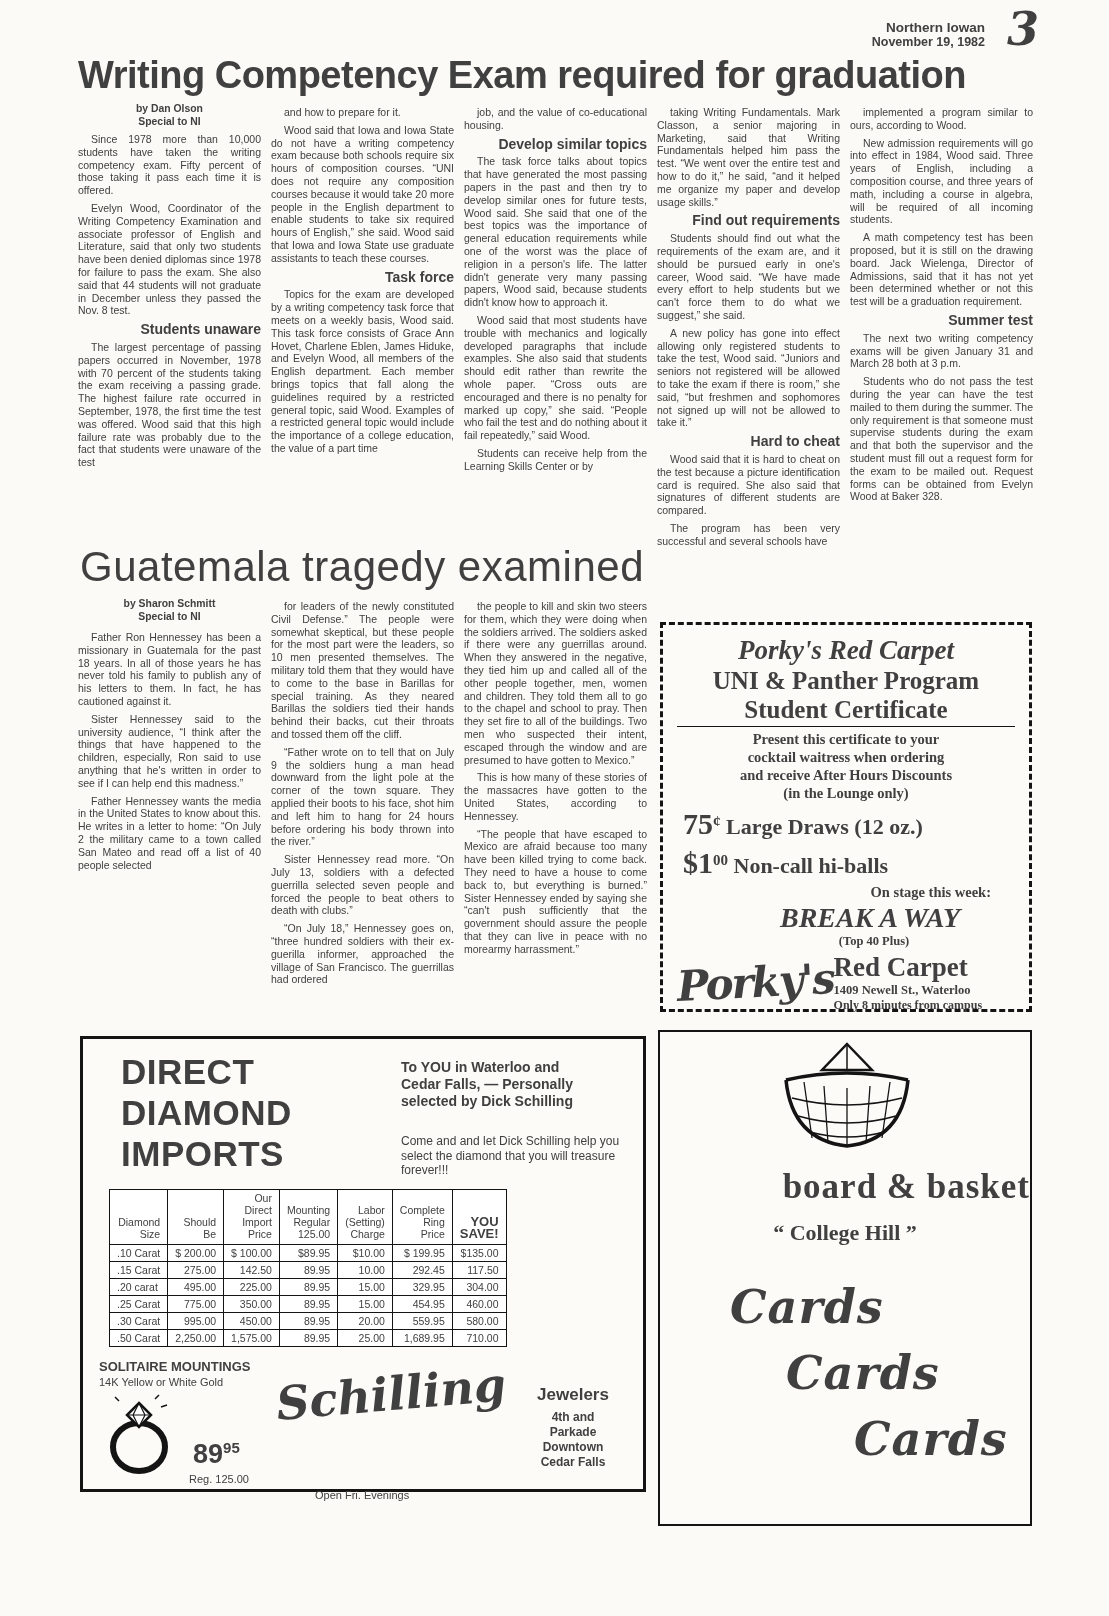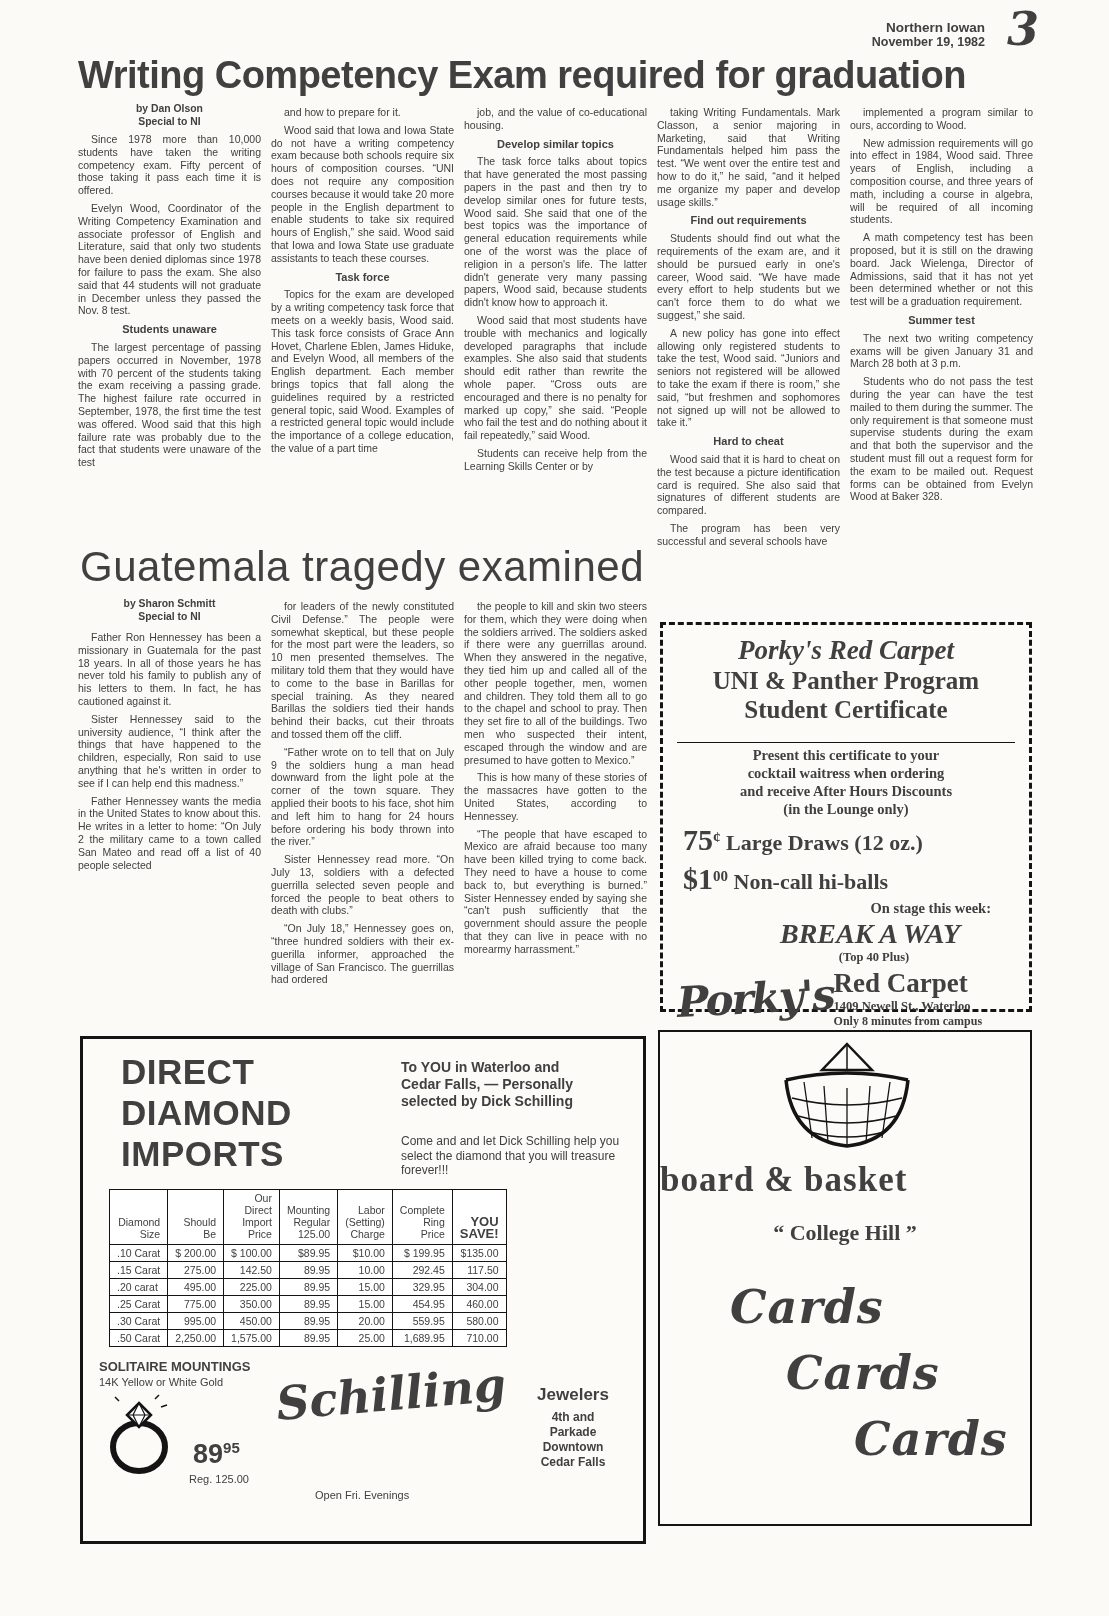--- a/index.html
+++ b/index.html
@@ -15,57 +15,57 @@
   .page-number{position:absolute;top:6px;right:70px;font-family:"DejaVu Serif",serif;font-style:italic;
                font-weight:bold;font-size:46px;line-height:1}
 
   
   .headline1{position:absolute;left:78px;top:54px;width:960px;margin:0;font-size:38px;font-weight:700;
              letter-spacing:-0.5px;white-space:nowrap}
   .byline{position:absolute;width:183px;text-align:center;font-weight:bold;font-size:10.4px;line-height:13px}
   .byline1{left:78px;top:102px}
   .col{position:absolute;width:183px;font-size:10.5px;line-height:12.8px;text-align:justify;overflow:hidden}
   .col p.para{margin:0 0 5px;text-indent:13px}
-  .col h4.subhead{margin:6px 0 5px;font-size:11px;text-align:center;font-weight:bold}
+  .col h4.subhead{margin:6px 0 5px;font-size:14px;text-align:right;font-weight:bold}
   .a1c1{left:78px;top:133px;height:410px}
   .a1c2{left:271px;top:106px;height:437px}
   .a1c3{left:464px;top:106px;height:437px}
   .a1c4{left:657px;top:106px;height:507px}
   .a1c5{left:850px;top:106px;height:498px}
 
   
   .headline2{position:absolute;left:80px;top:543px;margin:0;font-size:42px;font-weight:400;
              letter-spacing:.5px;white-space:nowrap}
   .byline2{left:78px;top:597px}
   .a2c1{left:78px;top:631px;height:394px}
   .a2c2{left:271px;top:600px;height:424px}
   .a2c3{left:464px;top:600px;height:424px}
 
   
   .porkys{position:absolute;left:660px;top:622px;width:372px;height:390px;border:3px dashed #141414;
           background:#fcfbf8;padding:8px 14px;font-family:"Liberation Serif",serif;text-align:center}
   .pk-title{font-size:27px;font-weight:bold;font-style:italic;margin-top:2px}
   .pk-line2{font-size:25px;font-weight:bold;margin-top:1px}
-  .pk-line3{font-size:25px;font-weight:bold;margin-top:1px;border-bottom:1.5px solid #141414;padding-bottom:18px}
+  .pk-line3{font-size:25px;font-weight:bold;margin-top:1px;border-bottom:1.5px solid #141414;padding-bottom:2px}
   .pk-present{font-size:14.5px;font-weight:bold;line-height:18px;margin-top:3px}
   .pk-offer{font-size:22px;font-weight:bold;margin-top:5px;text-align:left;padding-left:6px;line-height:28px}
   .pk-big{font-size:30px}
   .pk-offer sup{font-size:15px}
   .pk-stage{font-size:14.5px;font-weight:bold;text-align:right;padding-right:24px;margin-top:3px}
   .pk-band{font-size:28px;font-weight:bold;font-style:italic;margin-top:1px;padding-left:48px}
   .pk-band-sub{font-size:12.5px;font-weight:bold;padding-left:56px}
   .pk-bottom{display:flex;align-items:center;margin-top:4px;text-align:left}
   .pk-logo{font-family:"DejaVu Serif",serif;font-size:42px;font-weight:bold;font-style:italic;
            letter-spacing:-2px;flex:0 0 148px;transform:rotate(-3deg)}
   .pk-venue{font-size:27px;font-weight:bold;line-height:28px}
   .pk-address{font-size:12.5px;font-weight:bold;margin-top:2px}
   .pk-distance{font-size:12px;font-weight:bold}
 
   
-  .diamond{position:absolute;left:80px;top:1036px;width:566px;height:508px;border:3px solid #141414;background:#fcfbf8}
+  .diamond{position:absolute;left:80px;top:1036px;width:566px;height:456px;border:3px solid #141414;background:#fcfbf8}
   .dm-title{position:absolute;left:38px;top:12px;font-size:35px;font-weight:bold;line-height:41px;letter-spacing:.5px}
   .dm-pitch{position:absolute;left:318px;top:20px;width:230px;text-align:left}
   .dm-pitch-bold{font-size:14px;font-weight:bold;line-height:17px}
   .dm-pitch-text{font-size:12px;line-height:14.5px;margin-top:24px}
   .dm-table{position:absolute;left:26px;top:150px;border-collapse:collapse;font-size:10.5px;background:#fff}
   .dm-table th,.dm-table td{border:1px solid #141414;padding:2px 7px}
   .dm-table th{white-space:pre-line;vertical-align:bottom;font-weight:normal;text-align:right;line-height:12px;padding-bottom:4px}
   .dm-table th:last-child{font-weight:bold;font-size:13px}
   .dm-table td{text-align:right}
   .dm-table td:first-child{text-align:left}
@@ -79,21 +79,21 @@
            font-style:italic;font-weight:bold;font-size:46px;transform:rotate(-5deg)}
   .dm-open{position:absolute;left:232px;top:450px;font-size:11px}
   .dm-jewelers{position:absolute;left:430px;top:346px;width:120px;text-align:center;font-weight:bold}
   .dm-jewelers .jw{font-size:17px;margin-bottom:5px}
   .dm-jewelers .line{font-size:12px;line-height:15px}
 
   
   .bb{position:absolute;left:658px;top:1030px;width:374px;height:496px;border:2px solid #141414;
       background:#fcfbf8;font-family:"Liberation Serif",serif}
   .bb-basket{position:absolute;left:92px;top:8px}
-  .bb-name{position:absolute;top:128px;width:100%;text-align:left;font-size:35px;font-weight:600;letter-spacing:1px}
+  .bb-name{position:absolute;top:135px;width:100%;text-align:right;font-size:35px;font-weight:600;letter-spacing:1px}
   .bb-sub{position:absolute;top:188px;width:100%;text-align:center;font-size:22px;font-weight:bold}
   .bb-card{position:absolute;font-family:"DejaVu Serif",serif;font-style:italic;font-weight:bold;font-size:46px;letter-spacing:1px}
   .bb-card.c1{left:70px;top:248px}
   .bb-card.c2{left:126px;top:314px}
   .bb-card.c3{left:194px;top:380px}
 </style>
 </head>
 <body>
 
 <div class="page">

